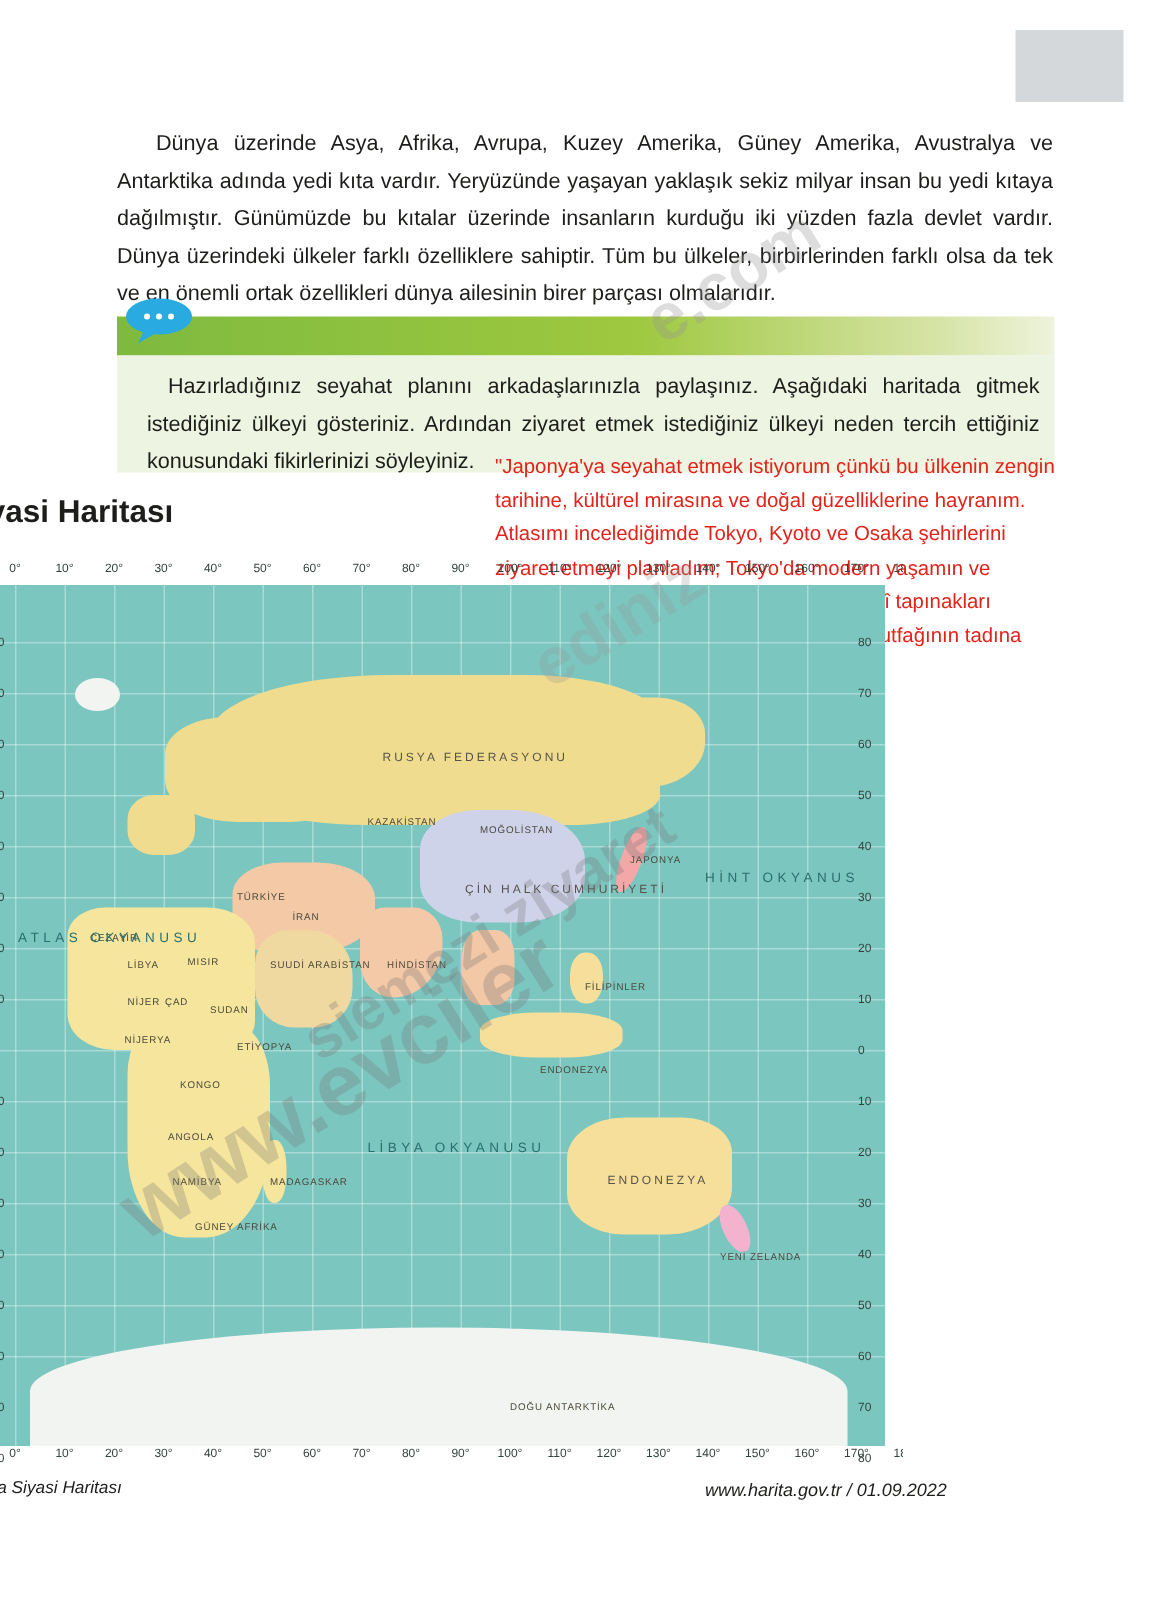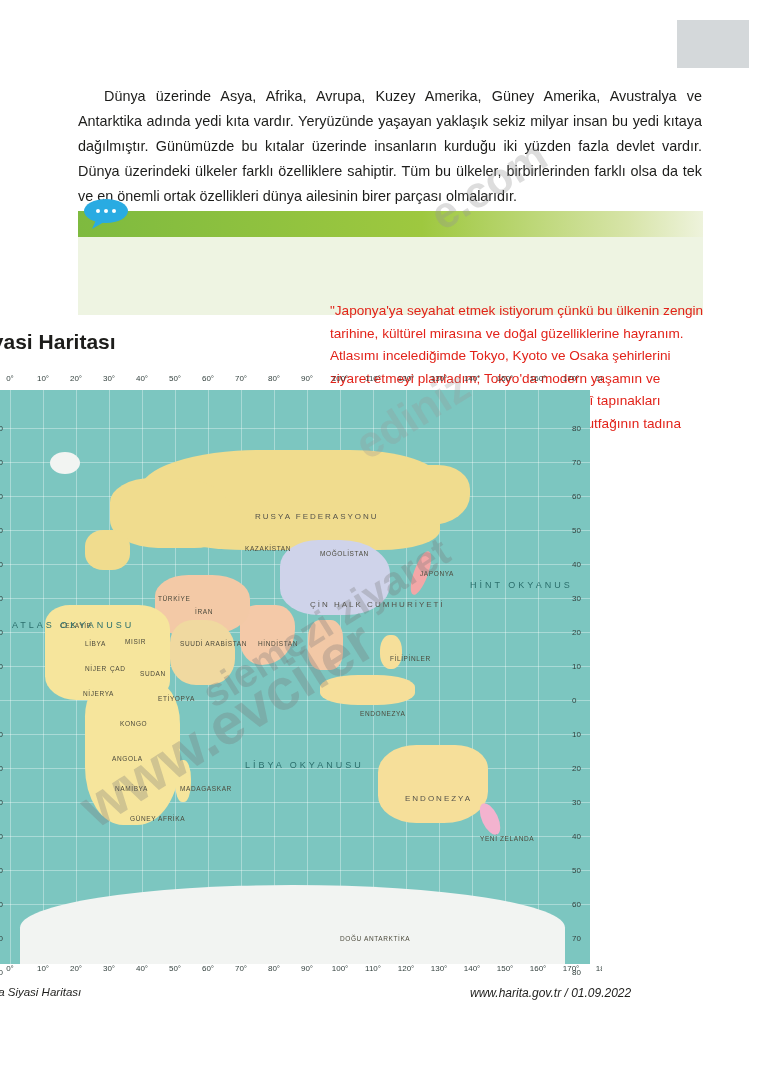--- a/index.html
+++ b/index.html
@@ -182,21 +182,20 @@
     position: absolute;
     font-size: 6.5px;
     color: #4c4a3c;
     letter-spacing: .6px;
     white-space: nowrap;
   }
   .map-label.big {
     font-size: 8px;
     letter-spacing: 2px;
     color: #55534a;
-    margin-top: 12px;
   }
   .map-label.ocean {
     color: #2b6f6c;
     letter-spacing: 3px;
     font-size: 9px;
   }
   .map-caption {
     position: absolute;
     left: -14px;
     top: 986px;
@@ -270,20 +269,21 @@
   <div class="say-band"></div>
   <svg class="bubble-icon" viewBox="0 0 48 34">
     <ellipse cx="24" cy="15" rx="22" ry="12" fill="#29abe2"></ellipse>
     <path d="M14 24 L10 33 L22 26 Z" fill="#29abe2"></path>
     <circle cx="16" cy="15" r="2" fill="#ffffff"></circle>
     <circle cx="24" cy="15" r="2" fill="#ffffff"></circle>
     <circle cx="32" cy="15" r="2" fill="#ffffff"></circle>
   </svg>
   <div class="say-band-title">Söyleyelim</div>
   <div class="say-body"></div>
+  <div class="say-text">Hazırladığınız seyahat planını arkadaşlarınızla paylaşınız. Aşağıdaki haritada gitmek istediğiniz ülkeyi gösteriniz. Ardından ziyaret etmek istediğiniz ülkeyi neden tercih ettiğiniz konusundaki fikirlerinizi söyleyiniz.</div>
 
   <div class="answer">"Japonya'ya seyahat etmek istiyorum çünkü bu ülkenin zengin tarihine, kültürel mirasına ve doğal güzelliklerine hayranım. Atlasımı incelediğimde Tokyo, Kyoto ve Osaka şehirlerini ziyaret etmeyi planladım; Tokyo'da modern yaşamın ve teknolojinin tadını çıkarırken, Kyoto'da tarihî tapınakları ziyaret edip, Osaka'da ise lezzetli Japon mutfağının tadına bakmayı düşünüyorum."</div>
 
   <div class="map-title">iyasi Haritası</div>
 
   <div class="map-wrap">
     <div class="map-frame">
 
       <div class="map-scale-top">
           <span style="left: 20px;">0°</span>

